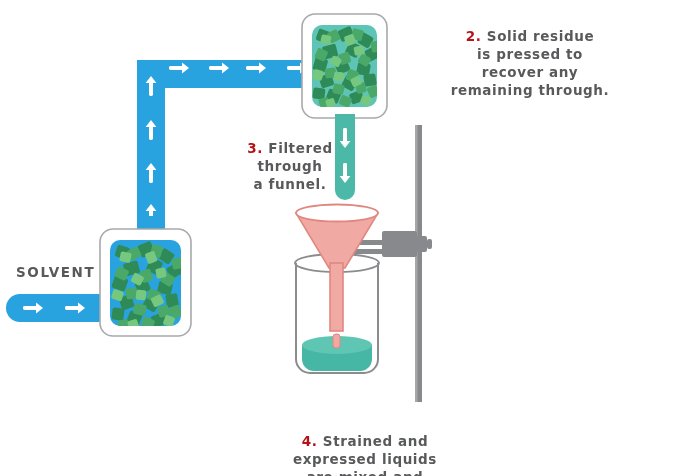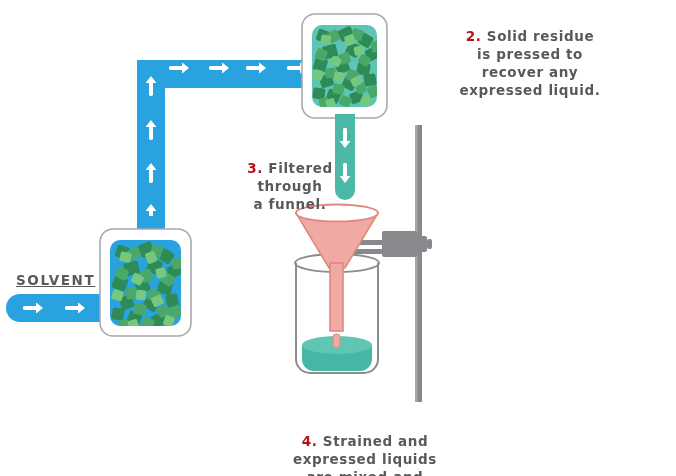--- a/index.html
+++ b/index.html
@@ -47,38 +47,36 @@
   #caption-2 {
     left: 396px;
     top: 27px;
     width: 268px;
     text-align: center;
   }
   #caption-3 {
     left: 233px;
     top: 139px;
     width: 114px;
-    margin-top: 20px;
   }
   #caption-4 {
     left: 256px;
     top: 400px;
     width: 218px;
     margin-top: 32px;
   }
   #solvent-label {
     position: absolute;
     left: 16px;
-    top: 272px;
+    top: 264px;
     color: #58595b;
     font-family: "DejaVu Sans", sans-serif;
     font-size: 13.5px;
     font-weight: bold;
     letter-spacing: 1.6px;
-    text-decoration: underline;
   }
 </style>
 </head>
 <body>
 
 <div id="stage">
 
   <svg id="diagram-svg" viewBox="0 0 676 476" xmlns="http://www.w3.org/2000/svg">
 
     <g>
@@ -302,21 +300,21 @@
     </g>
 
   </svg>
 
   <div id="solvent-label">SOLVENT</div>
 
 
   <div class="caption" id="caption-2"><span class="step-num">2.</span><span> Solid residue
 is pressed to
 recover any
-expressed liquid.</span></div>
+remaining through.</span></div>
 
   <div class="caption" id="caption-3"><span class="step-num">3.</span><span> Filtered
 through
 a funnel.</span></div>
 
   <div class="caption" id="caption-4"><span class="step-num">4.</span><span> Strained and
 expressed liquids
 are mixed and
 clarified.</span></div>
 

